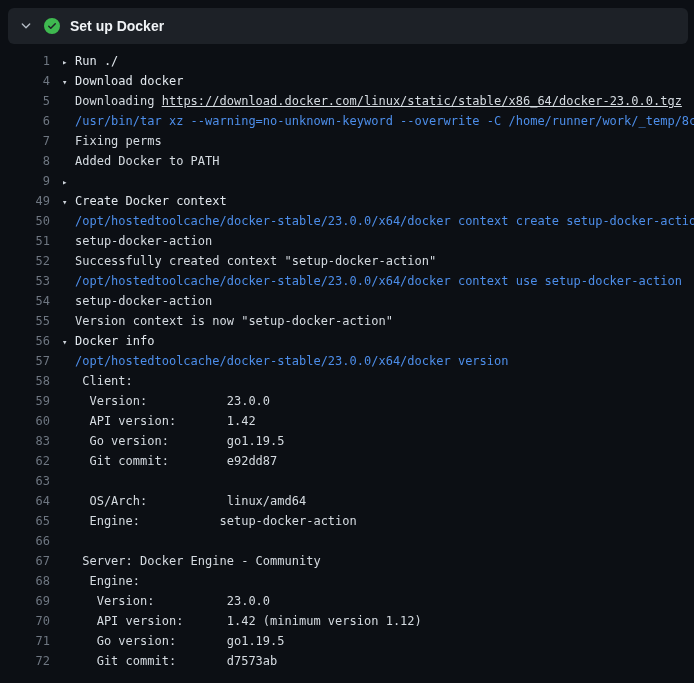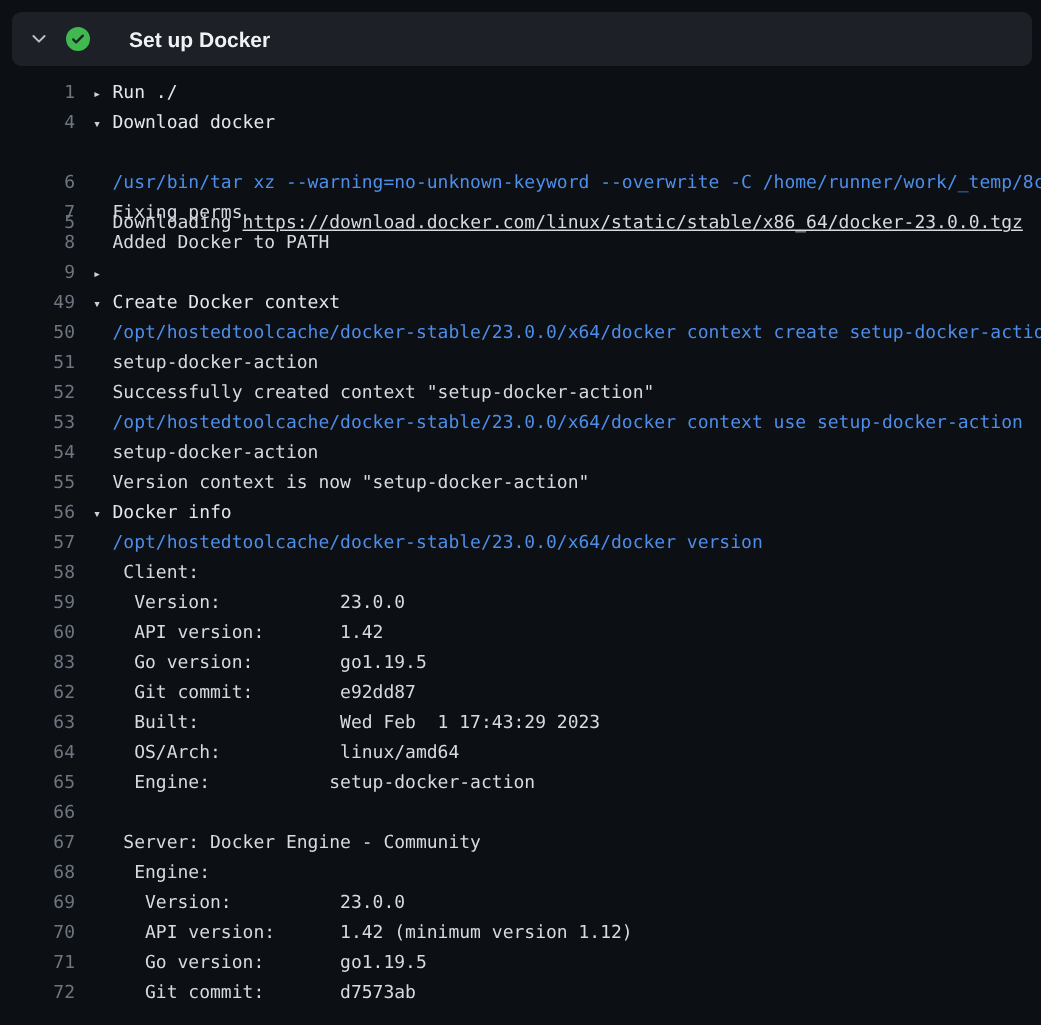--- a/index.html
+++ b/index.html
@@ -30,21 +30,21 @@
     justify-content: center;
     flex: none;
   }
   .step-header .status {
     width: 16px;
     height: 16px;
     margin-left: 10px;
     flex: none;
   }
   .step-header .title {
-    margin-left: 26px;
+    margin-left: 10px;
     font-family: "Liberation Sans", sans-serif;
     font-size: 14px;
     font-weight: 600;
     color: #f0f3f6;
     white-space: nowrap;
   }
 
   .log {
     padding: 7px 0 0 6px;
     font-family: "DejaVu Sans Mono", "Liberation Mono", monospace;
@@ -67,21 +67,21 @@
   }
   .arrow {
     flex: none;
     width: 13px;
     color: #cdd3da;
     font-size: 9px;
   }
   .seg-text  { color: var(--fg, #d5dbe1); }
   .seg-group { color: var(--fg-bright, #e2e8ee); }
   .seg-cmd   { color: var(--cmd, #4d8eea); }
-  .seg-link  { color: var(--fg, #d5dbe1); text-decoration: underline; cursor: pointer; margin-top: 47px; }
+  .seg-link  { color: var(--fg, #d5dbe1); text-decoration: underline; cursor: pointer; }
 </style>
 </head>
 <body>
 
 <div class="step-header">
   <span class="chev">
     <svg width="14" height="14" viewBox="0 0 16 16" aria-hidden="true">
       <path fill="#b7bfc8" d="M12.78 5.22a.749.749 0 0 1 0 1.06l-4.25 4.25a.749.749 0 0 1-1.06 0L3.22 6.28a.749.749 0 1 1 1.06-1.06L8 8.939l3.72-3.72a.749.749 0 0 1 1.06 0Z"></path>
     </svg>
   </span>
@@ -108,21 +108,21 @@
     <div class="line"><span class="ln">53</span><span class="arrow"> </span><span class="seg-cmd">/opt/hostedtoolcache/docker-stable/23.0.0/x64/docker context use setup-docker-action</span></div>
     <div class="line"><span class="ln">54</span><span class="arrow"> </span><span class="seg-text">setup-docker-action</span></div>
     <div class="line"><span class="ln">55</span><span class="arrow"> </span><span class="seg-text">Version context is now "setup-docker-action"</span></div>
     <div class="line"><span class="ln">56</span><span class="arrow">▾</span><span class="seg-group">Docker info</span></div>
     <div class="line"><span class="ln">57</span><span class="arrow"> </span><span class="seg-cmd">/opt/hostedtoolcache/docker-stable/23.0.0/x64/docker version</span></div>
     <div class="line"><span class="ln">58</span><span class="arrow"> </span><span class="seg-text"> Client:</span></div>
     <div class="line"><span class="ln">59</span><span class="arrow"> </span><span class="seg-text">  Version:           23.0.0</span></div>
     <div class="line"><span class="ln">60</span><span class="arrow"> </span><span class="seg-text">  API version:       1.42</span></div>
     <div class="line"><span class="ln">83</span><span class="arrow"> </span><span class="seg-text">  Go version:        go1.19.5</span></div>
     <div class="line"><span class="ln">62</span><span class="arrow"> </span><span class="seg-text">  Git commit:        e92dd87</span></div>
-    <div class="line"><span class="ln">63</span><span class="arrow"> </span><span class="seg-text">  Built:             Wed Feb  1 17:43:29 2023</span></div>
+    <div class="line"><span class="ln">63</span><span class="arrow"> </span></div>
     <div class="line"><span class="ln">64</span><span class="arrow"> </span><span class="seg-text">  OS/Arch:           linux/amd64</span></div>
     <div class="line"><span class="ln">65</span><span class="arrow"> </span><span class="seg-text">  Engine:           setup-docker-action</span></div>
     <div class="line"><span class="ln">66</span><span class="arrow"> </span></div>
     <div class="line"><span class="ln">67</span><span class="arrow"> </span><span class="seg-text"> Server: Docker Engine - Community</span></div>
     <div class="line"><span class="ln">68</span><span class="arrow"> </span><span class="seg-text">  Engine:</span></div>
     <div class="line"><span class="ln">69</span><span class="arrow"> </span><span class="seg-text">   Version:          23.0.0</span></div>
     <div class="line"><span class="ln">70</span><span class="arrow"> </span><span class="seg-text">   API version:      1.42 (minimum version 1.12)</span></div>
     <div class="line"><span class="ln">71</span><span class="arrow"> </span><span class="seg-text">   Go version:       go1.19.5</span></div>
     <div class="line"><span class="ln">72</span><span class="arrow"> </span><span class="seg-text">   Git commit:       d7573ab</span></div>
   </div>

